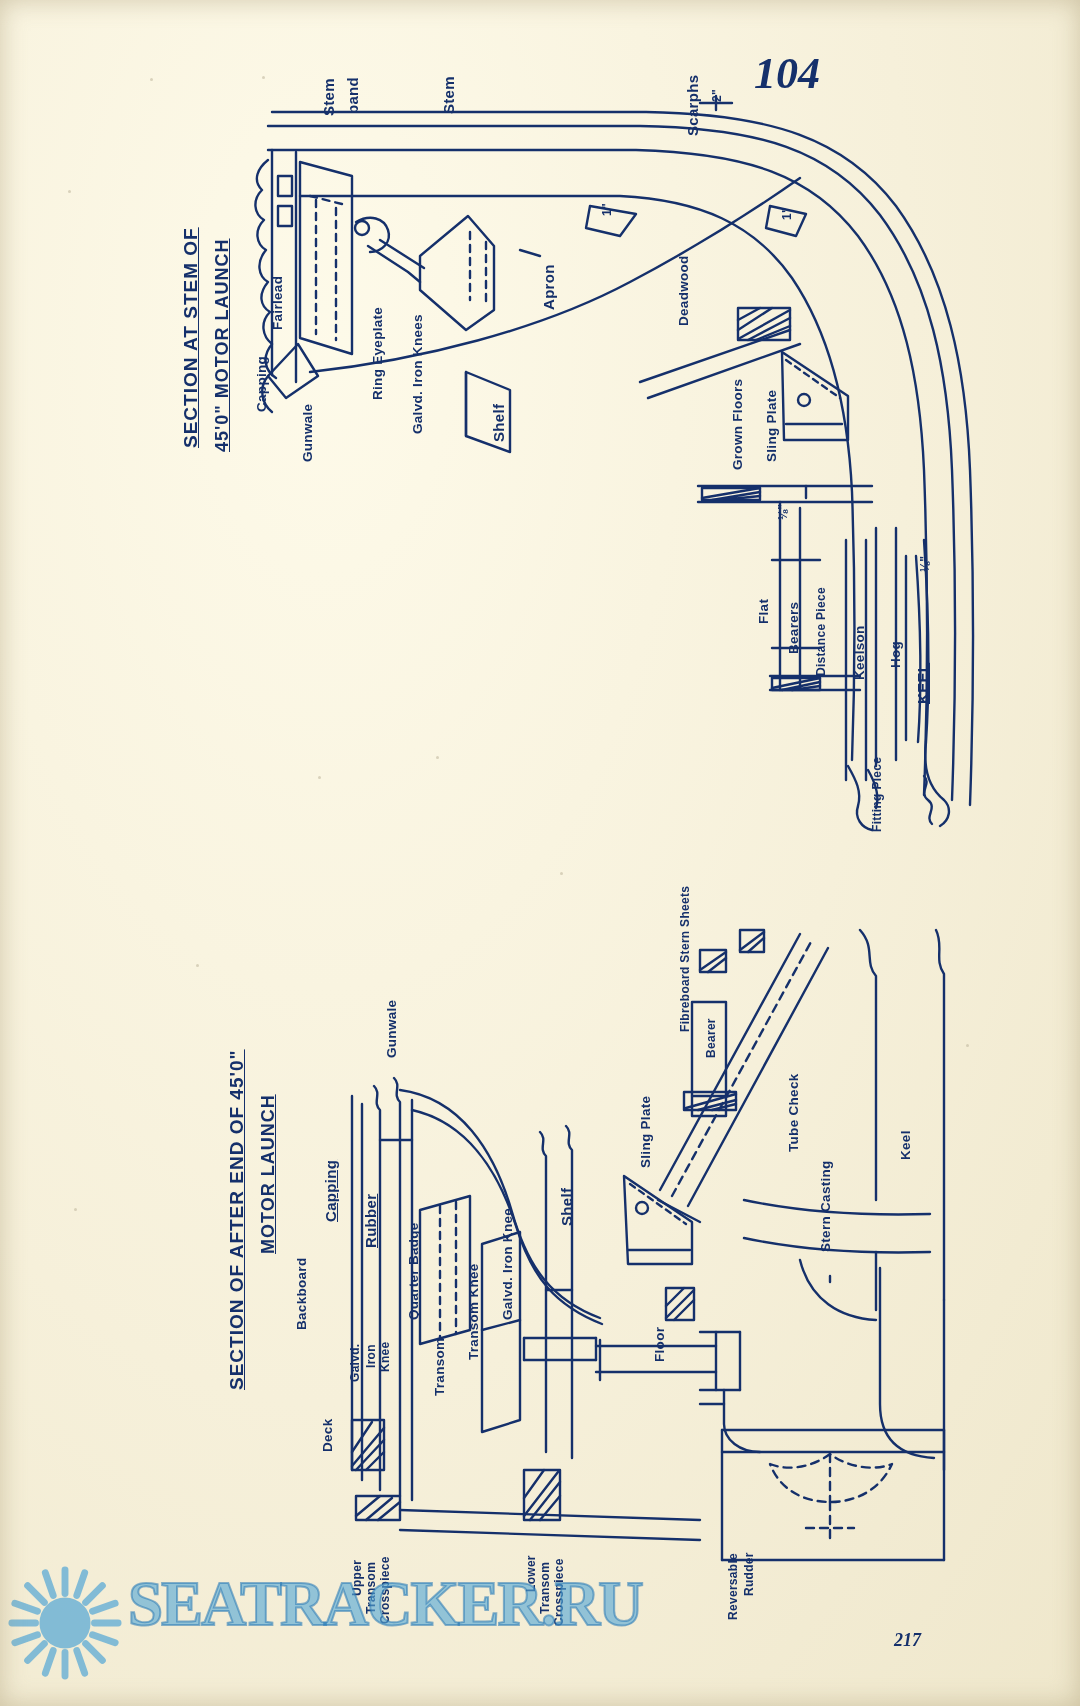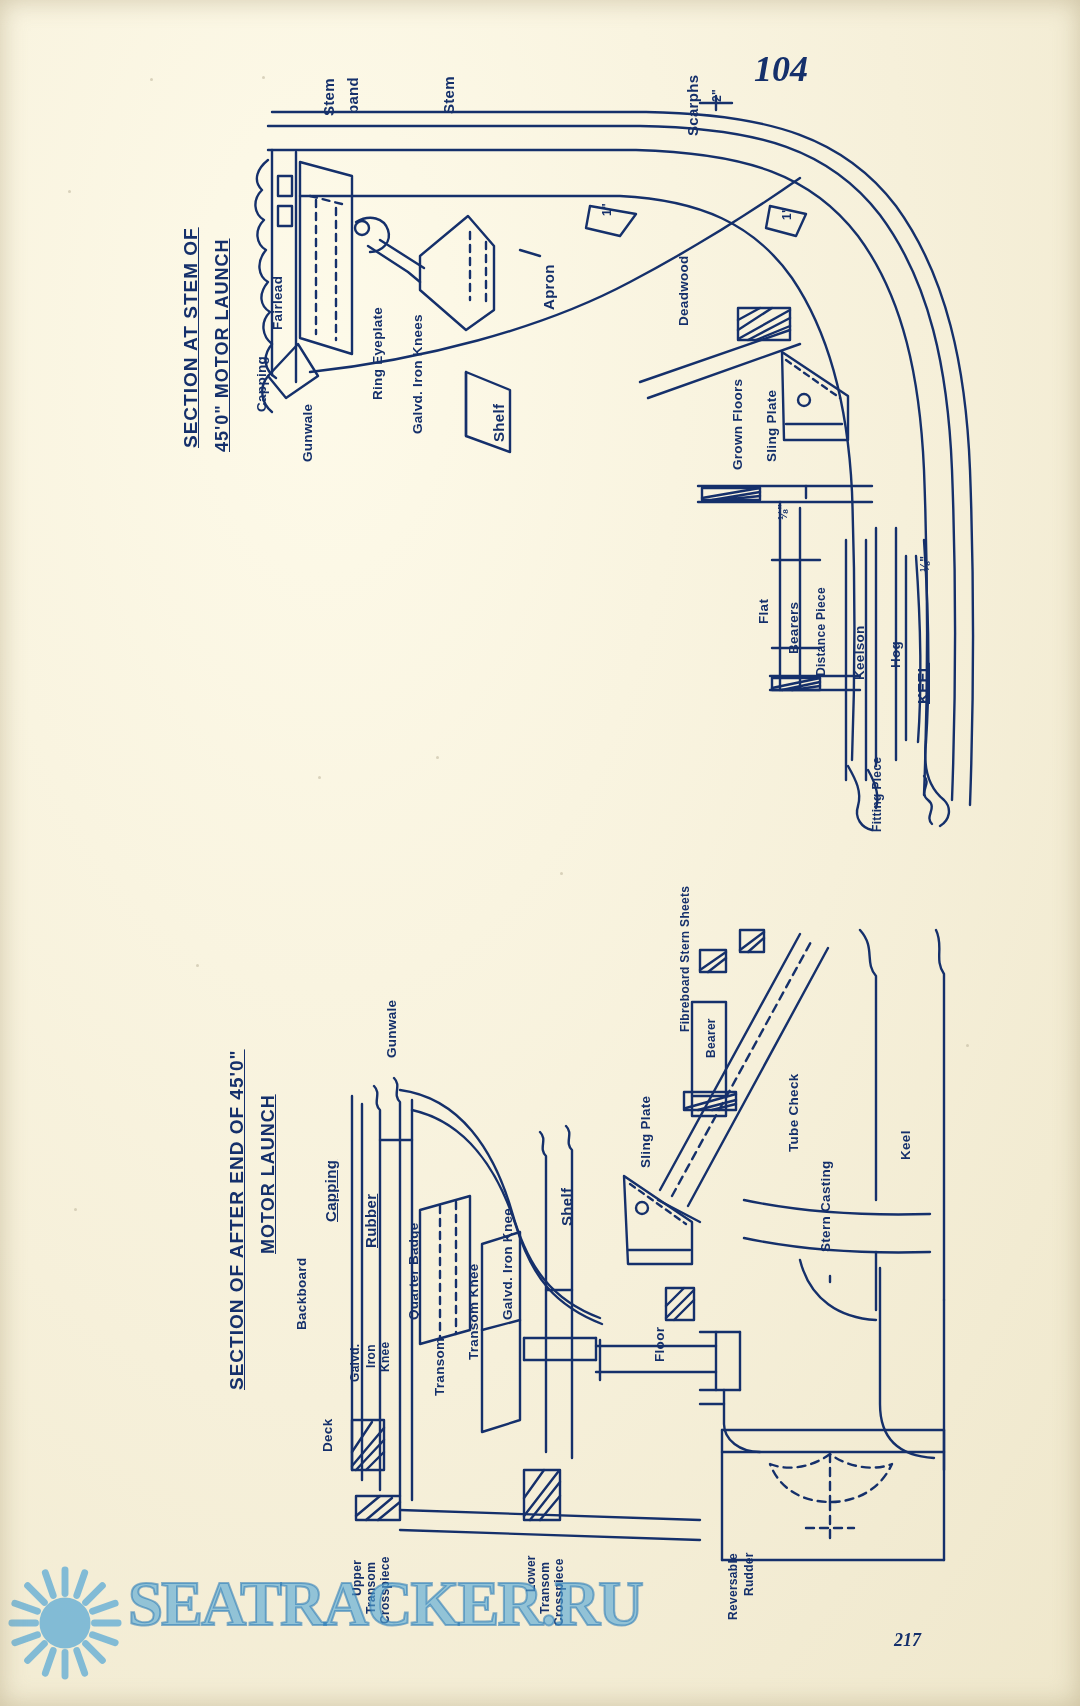--- a/index.html
+++ b/index.html
@@ -55,21 +55,21 @@
     letter-spacing: 1px;
   }
   .title2 {
     font-size: 18px;
     font-weight: 700;
     letter-spacing: 1px;
   }
   .pnum {
     position: absolute;
     color: #15306b;
-    font-size: 36px;
+    font-size: 44px;
     font-weight: 700;
     font-style: italic;
     font-family: "Liberation Serif", serif;
     text-align: center;
   }
   .pnum2 {
     position: absolute;
     color: #15306b;
     font-size: 18px;
     font-weight: 700;

